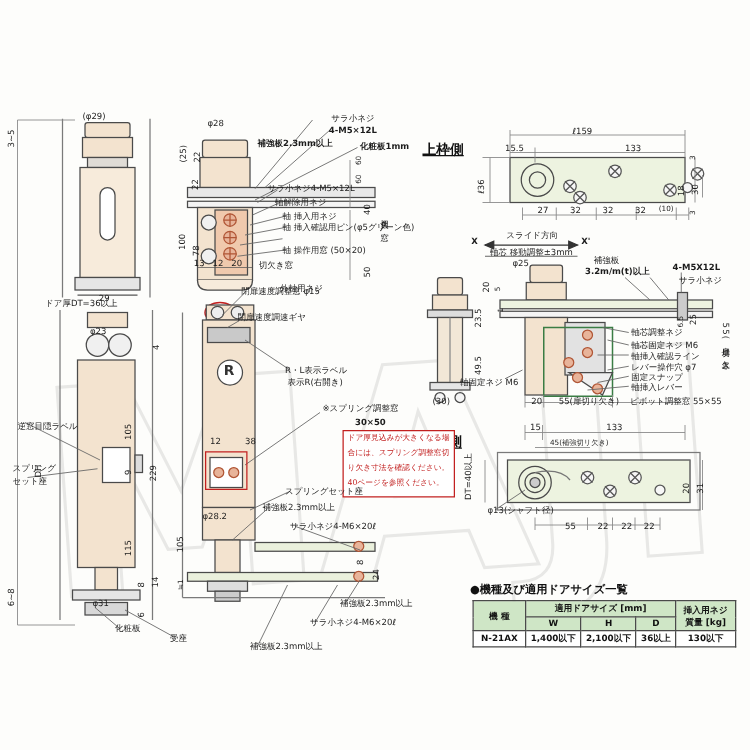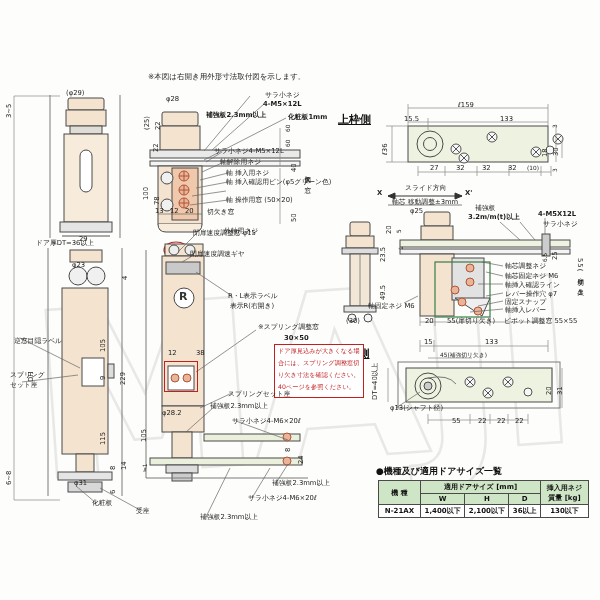--- a/index.html
+++ b/index.html
@@ -188,21 +188,20 @@
       </g>
       <path d="M420 346 H548 M420 340 V352 M434 340 V352 M548 340 V352" stroke="#888" stroke-width="0.7"></path>
       <path d="M428 358 H472" stroke="#888" stroke-width="0.7"></path>
       <path d="M388 368 V402" stroke="#888" stroke-width="0.7"></path>
       <path d="M428 420 H528 M428 414 V424 M470 414 V424 M490 414 V424 M508 414 V424 M528 414 V424" stroke="#888" stroke-width="0.7"></path>
       <path d="M552 368 V402 M562 368 V408" stroke="#888" stroke-width="0.7"></path>
       <path d="M396 408 L420 392" stroke="#666" stroke-width="0.7"></path>
     </g>
   </svg>
 
-  <div class="abs" id="page-note">※本図は右開き用外形寸法取付図を示します。</div>
   <div class="abs section-label" id="sec-top-frame">上枠側</div>
   <div class="abs section-label" id="sec-door-side">ドア側</div>
 
   <div class="abs" id="warn-box"></div>
   <div class="abs" id="red-win"></div>
 
   <div id="labels">
 
   <span class="lbl" style="left: 6px; top: 118px; transform: rotate(-90deg);">3~5</span>
       <span class="lbl" style="left: 66px; top: 90px;">(φ29)</span>

